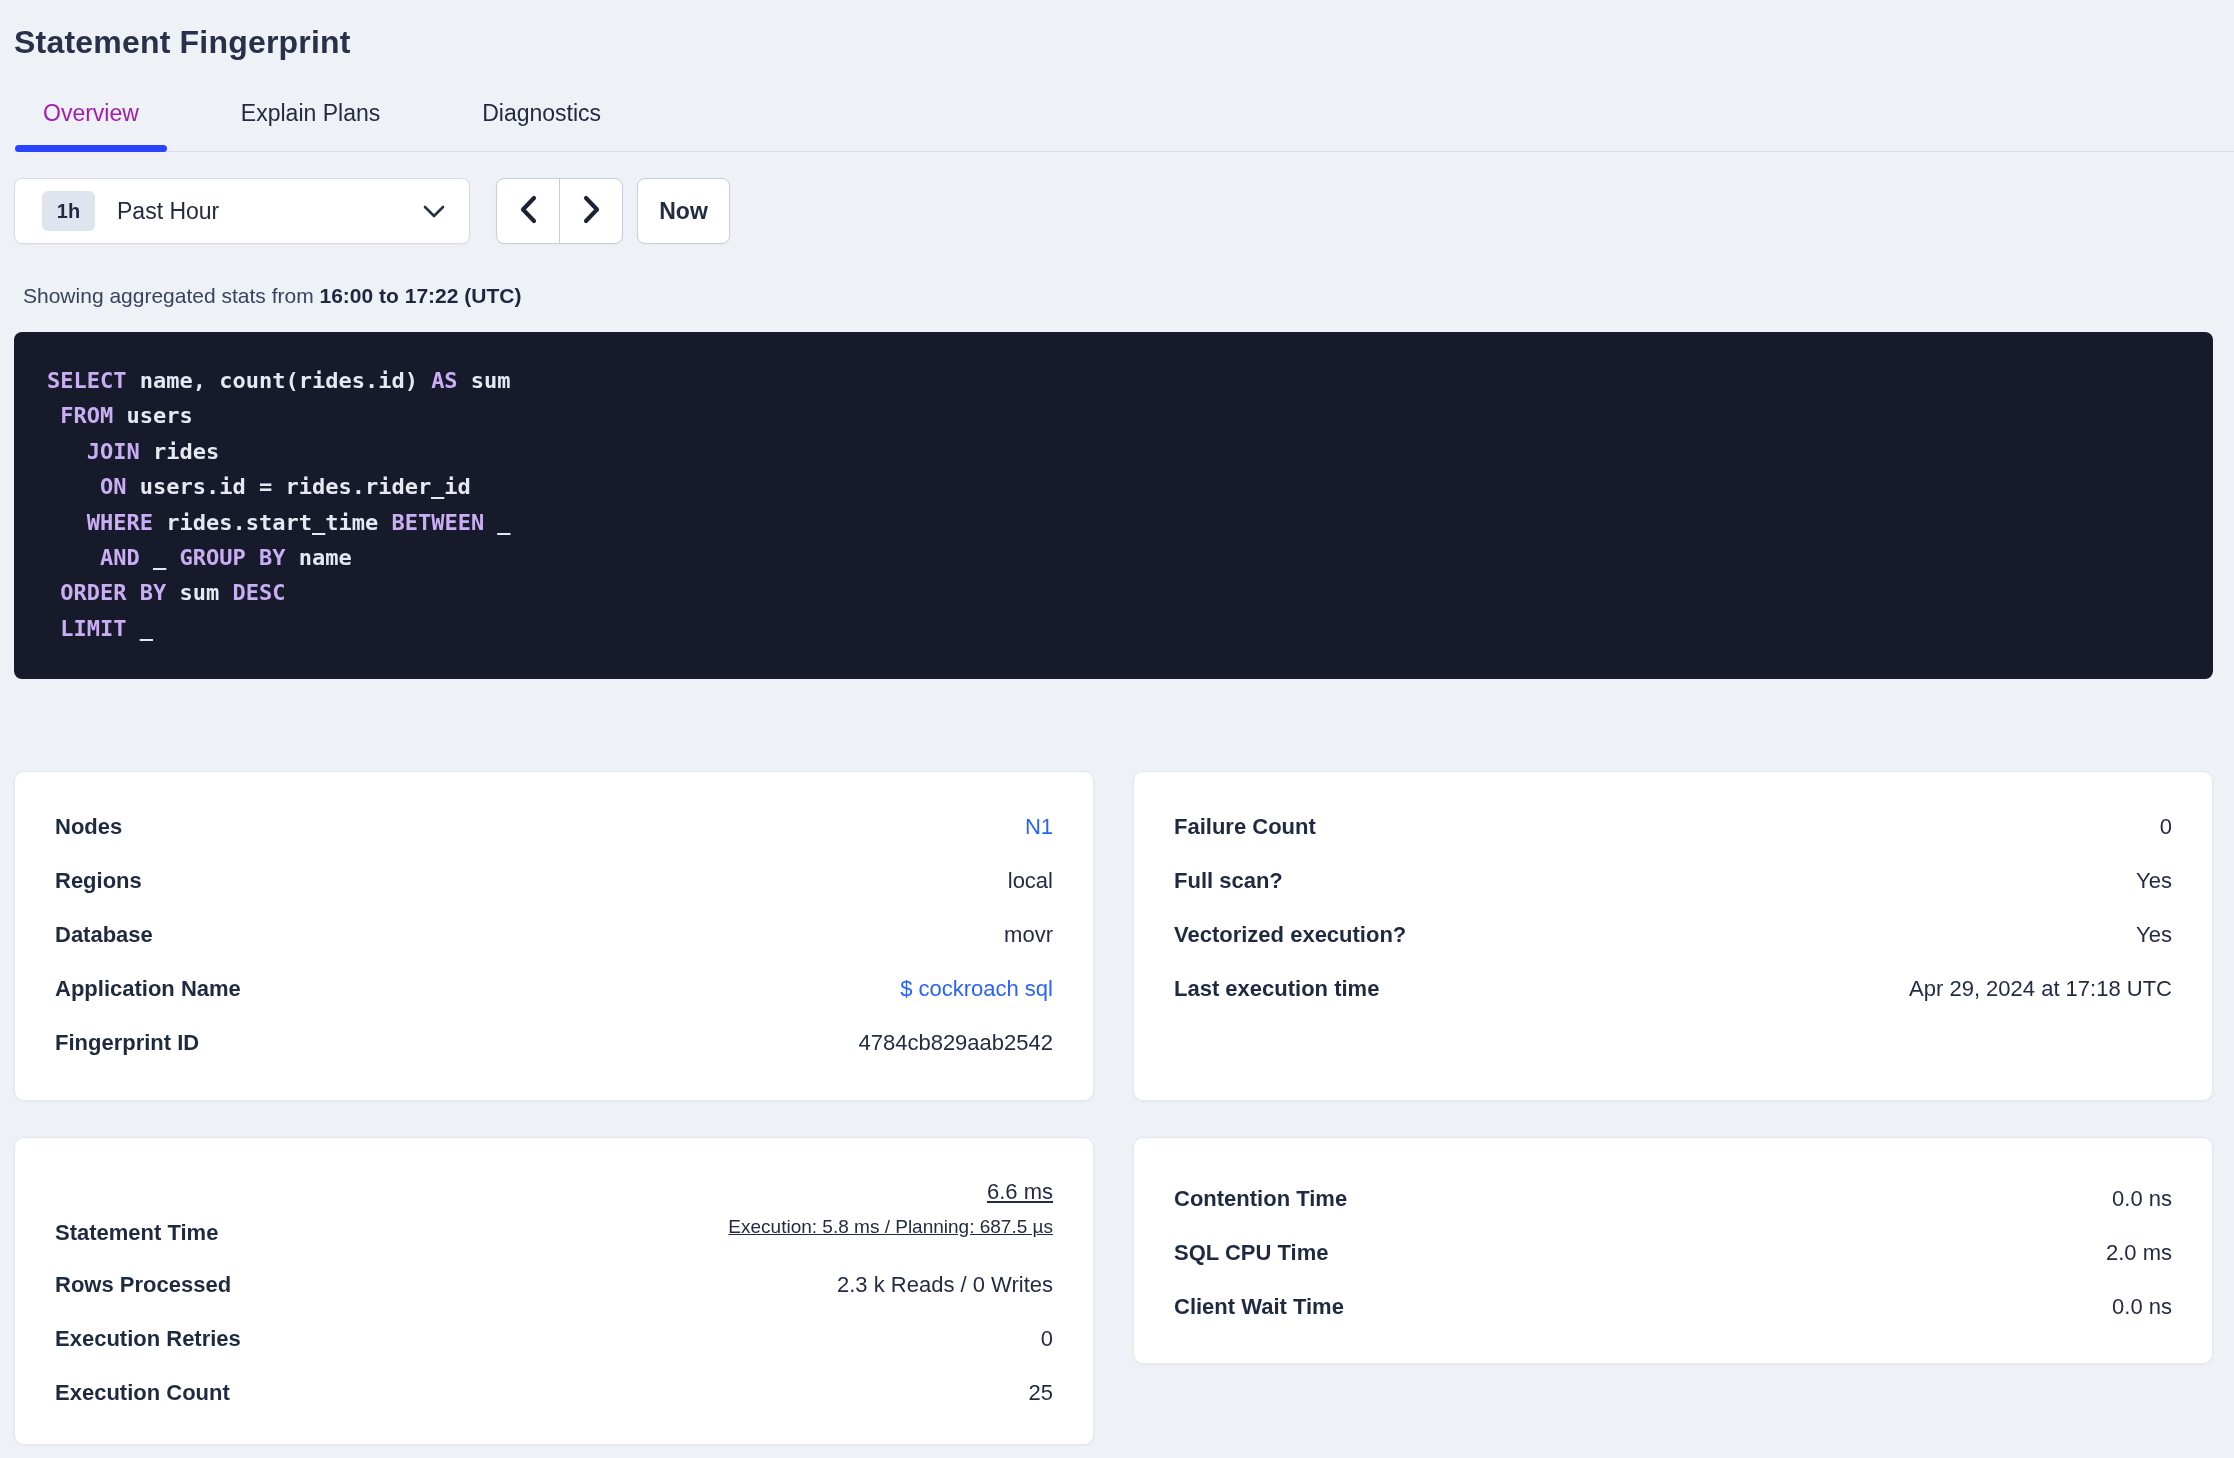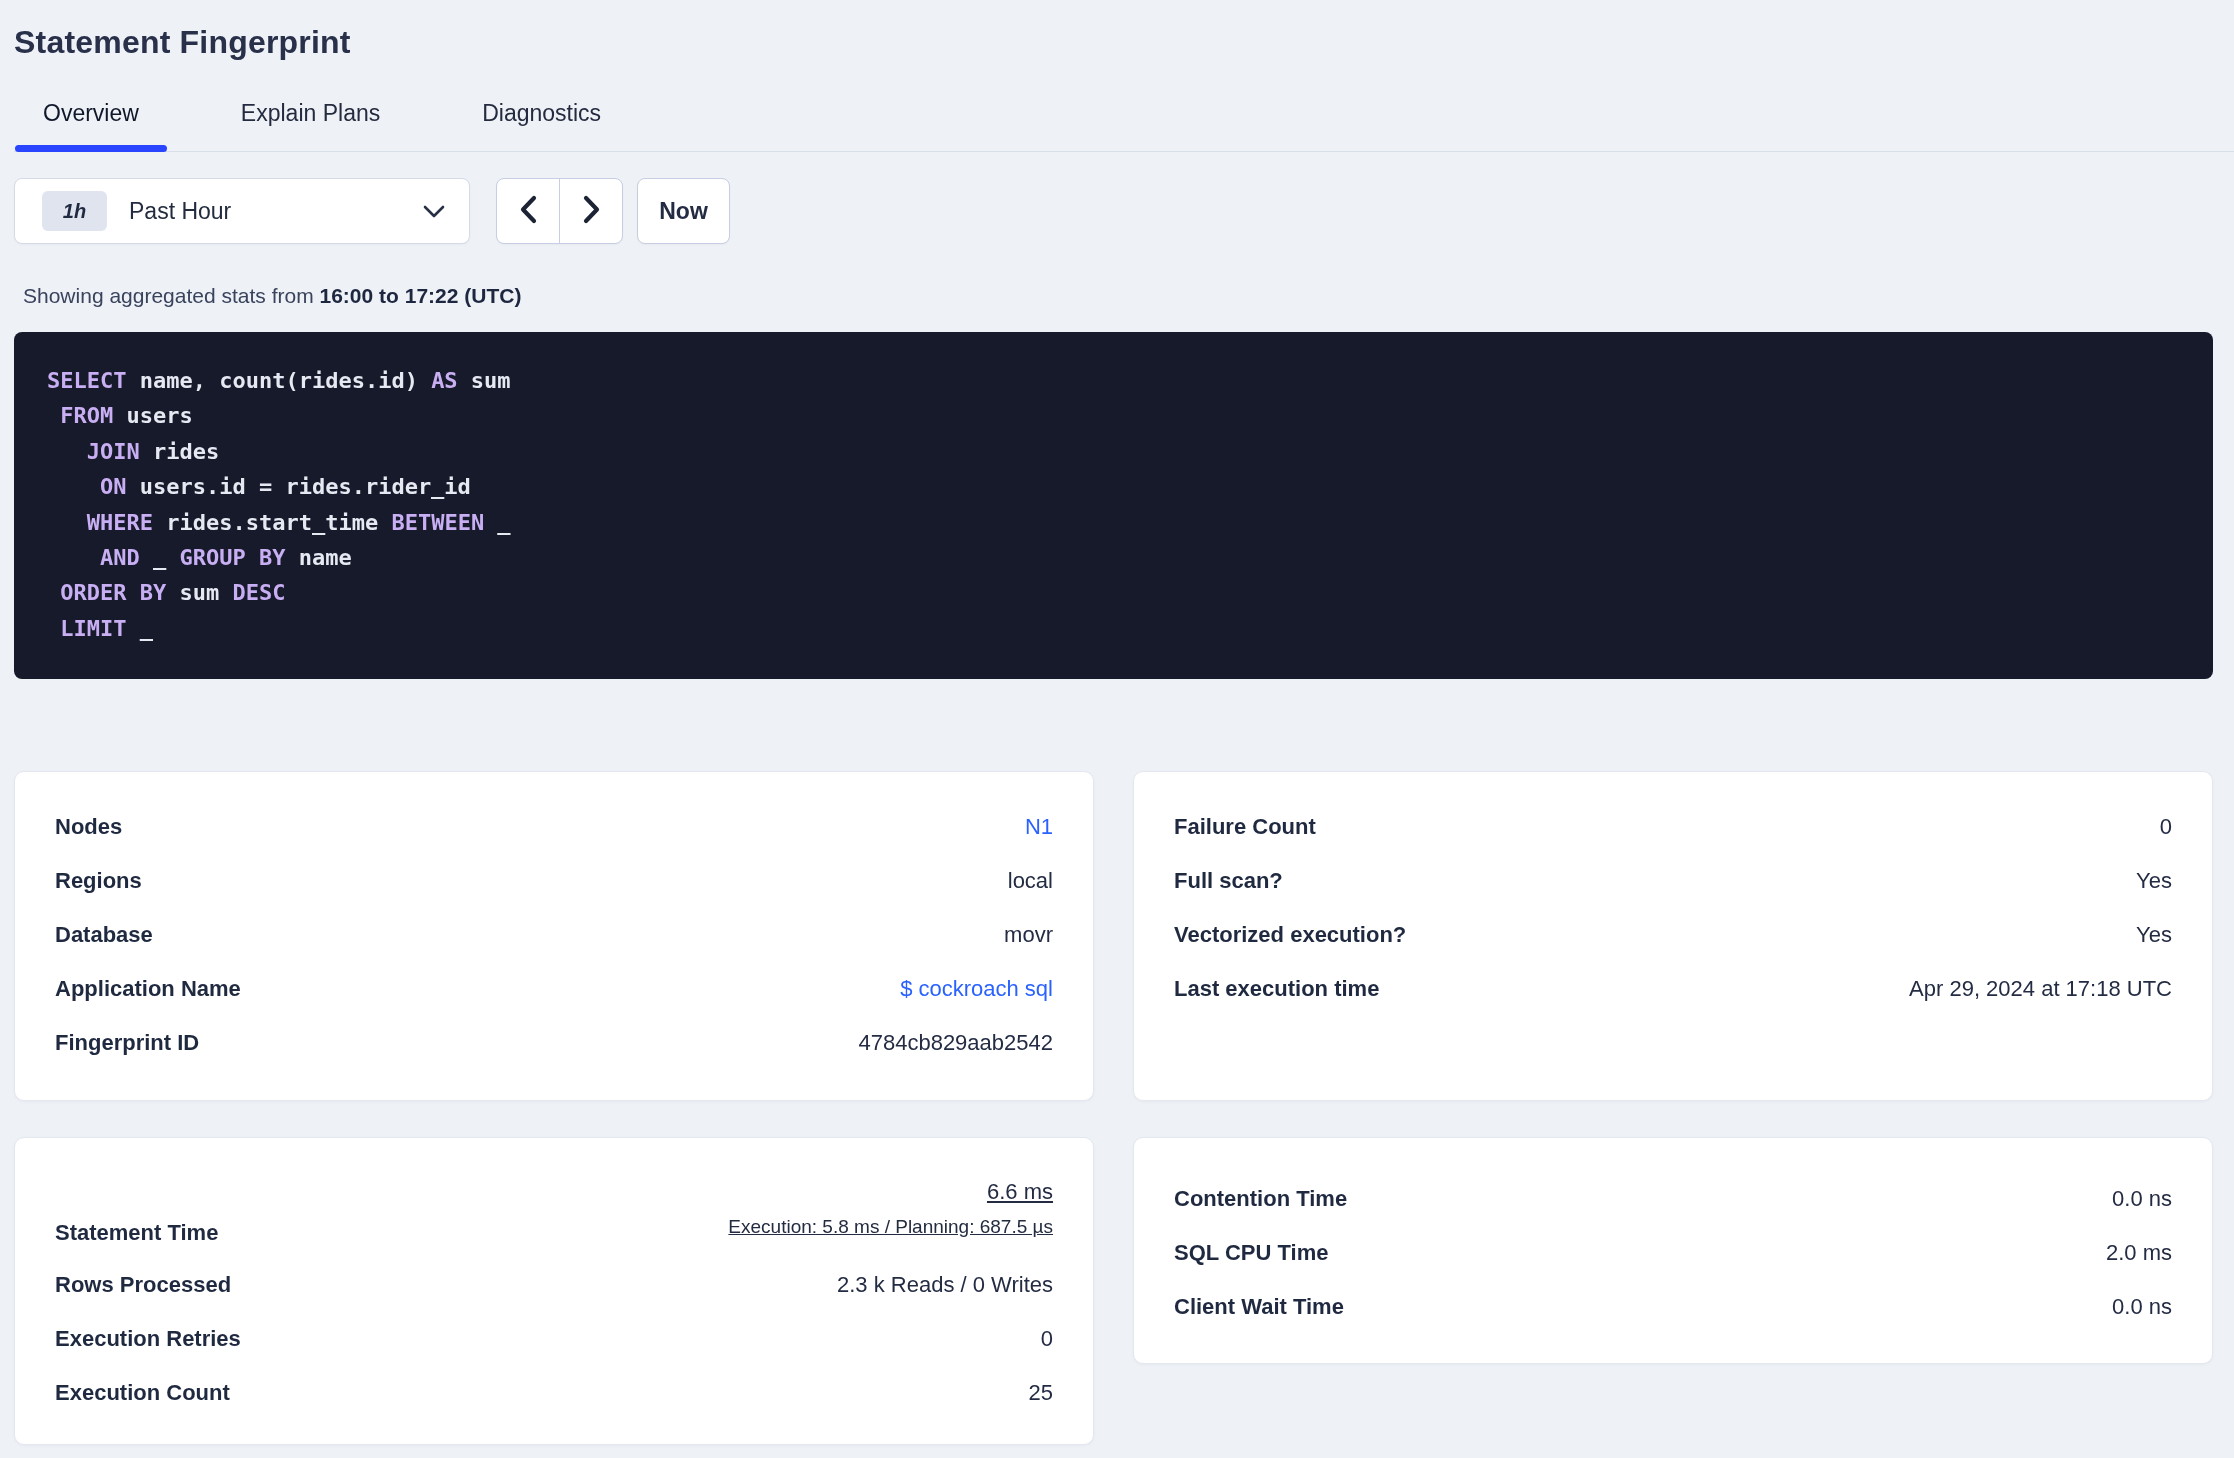--- a/index.html
+++ b/index.html
@@ -13,35 +13,35 @@
   #app{position:relative;width:2234px;height:1458px;}
 
   .page-title{
     position:absolute;left:14px;top:24px;
     font-size:32px;font-weight:700;color:#28304a;letter-spacing:.2px;
   }
 
   
   .tabs{position:absolute;left:43px;top:100px;display:flex;}
   .tab{font-size:23px;font-weight:500;color:#242b3f;margin-right:102px;cursor:pointer;}
-  .tab.active{color:#0f172a;}
+  .tab.active{color:#a21caf;}
   .tabbar-line{position:absolute;left:14px;right:0;top:151px;height:1px;background:#d9dfe8;}
   .tab-underline{position:absolute;left:15px;top:145px;width:152px;height:7px;border-radius:4px;background:#2945ff;}
 
   
   .picker{
     position:absolute;left:14px;top:178px;width:456px;height:66px;
     background:#fff;border:1px solid #d5dae6;border-radius:8px;box-sizing:border-box;
     display:flex;align-items:center;cursor:pointer;
     box-shadow:0 1px 2px rgba(40,48,74,.04);
   }
   .interval-badge{
-    margin-left:27px;width:65px;height:40px;background:#e0e4ef;border-radius:6px;
+    margin-left:27px;width:53px;height:40px;background:#e0e4ef;border-radius:6px;
     display:flex;align-items:center;justify-content:center;
-    font-weight:700;font-size:20px;color:#1f2940;font-style:italic;
+    font-weight:700;font-size:20px;color:#1f2940;
   }
   .picker-label{margin-left:22px;font-size:23px;color:#232b3f;}
   .picker .chev{margin-left:auto;margin-right:24px;display:flex;}
 
   .navgroup{
     position:absolute;left:496px;top:178px;width:127px;height:66px;
     background:#fff;border:1px solid #c7cde2;border-radius:8px;box-sizing:border-box;
     display:flex;box-shadow:0 1px 2px rgba(40,48,74,.04);
   }
   .navbtn{flex:1;display:flex;align-items:center;justify-content:center;cursor:pointer;}

